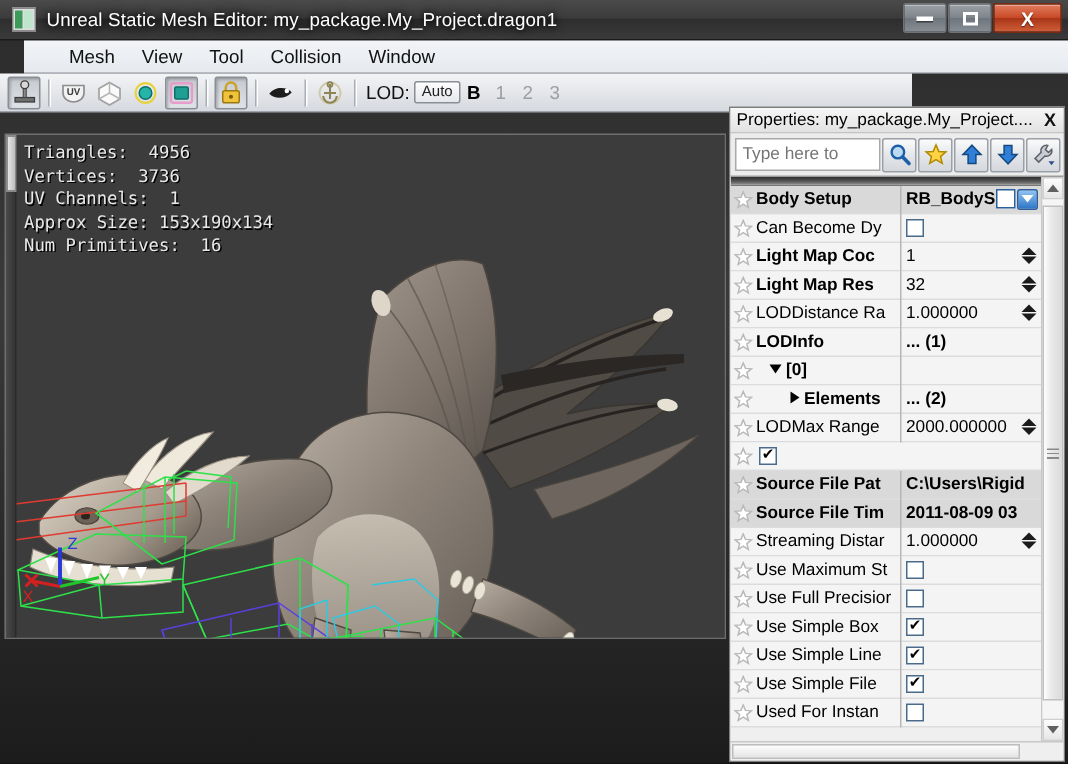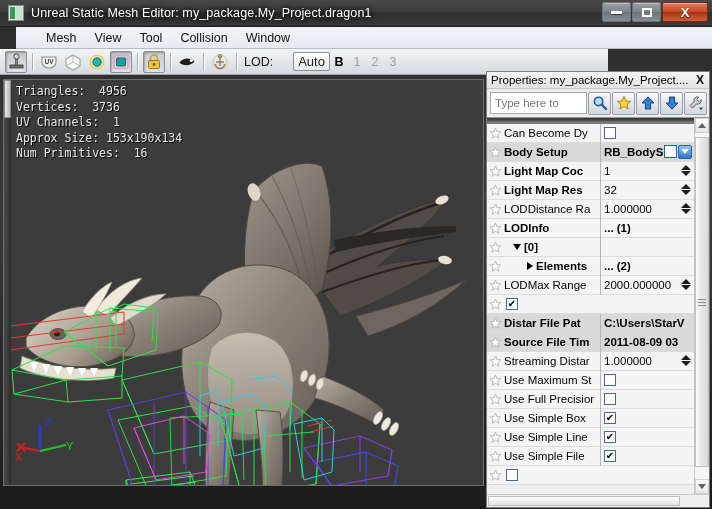--- a/index.html
+++ b/index.html
@@ -89,32 +89,31 @@
   }
   .tb-btn.pressed {
     border: 1px solid #8a8e95;
     background: linear-gradient(to bottom, #c6cad0 0%, #dfe2e6 100%);
     box-shadow: inset 1px 1px 2px rgba(0,0,0,0.25);
   }
   .tb-sep { width: 1px; height: 18px; background: #a9adb4; margin: 0 4px; box-shadow: 1px 0 0 #ffffff; }
   .tb-lod-label { font-size: 12.5px; color: #111; margin-left: 3px; margin-right: 3px; }
   .tb-auto {
     border: 1px solid #8a8e95; border-radius: 2px; padding: 1px 4px;
-    font-size: 13px; color: #222;
+    font-size: 10px; color: #222;
     background: linear-gradient(to bottom, #fdfdfd 0%, #e6e8ec 100%);
     box-shadow: inset 0 1px 0 #fff;
-    margin-left: 17px;
   }
   .tb-lodnum { font-size: 12.5px; width: 18px; text-align: center; }
   .tb-lodnum.active { color: #000; font-weight: bold; }
   .tb-lodnum.dim { color: #9b9ea4; }
 
   
   #viewport {
-    position: absolute; left: 3px; top: 79px; width: 481px; height: 407px;
+    position: absolute; left: 3px; top: 89px; width: 481px; height: 337px;
     background: #3c3c3c;
     border: 1px solid #6e6e6e;
     overflow: hidden;
   }
   #vp-scroll-left {
     position: absolute; left: 0; top: 0; width: 7px; height: 100%;
     background: linear-gradient(to right, #4a4a4a, #343434);
     border-right: 1px solid #2a2a2a;
   }
   #vp-scroll-left .thumb {
@@ -627,32 +626,21 @@
           <path d="M10.5 2 a3.6 3.6 0 0 0 -4.4 4.5 L2 10.6 l2.5 2.5 L8.6 9 a3.6 3.6 0 0 0 4.5 -4.4 L11 6.7 L9 4.7 z" fill="#c9ccd2" stroke="#5c616a" stroke-width="1"></path>
           <polygon points="11,12.5 15,12.5 13,15.2" fill="#2f4f8a"></polygon>
         </svg>
       </div>
     </div>
 
     <div id="prop-scrollwrap">
       <div id="prop-list">
         <div id="prop-topband"></div>
 
-      <div class="prow">
-            <div class="pstar">
-              <svg width="13" height="13" viewBox="0 0 13 13">
-                <polygon points="6.5,1 8,4.6 11.9,4.9 8.9,7.4 9.9,11.2 6.5,9.1 3.1,11.2 4.1,7.4 1.1,4.9 5,4.6" fill="#ffffff" stroke="#b9b9b9" stroke-width="1"></polygon>
-              </svg>
-            </div>
-            <div class="plabel"><span>Can Become Dy</span></div>
-            <div class="pvalue">
-              <span class="chk"></span>
-            </div>
-          </div>
-          <div class="prow shaded">
+      <div class="prow shaded">
             <div class="pstar">
               <svg width="13" height="13" viewBox="0 0 13 13">
                 <polygon points="6.5,1 8,4.6 11.9,4.9 8.9,7.4 9.9,11.2 6.5,9.1 3.1,11.2 4.1,7.4 1.1,4.9 5,4.6" fill="#ffffff" stroke="#b9b9b9" stroke-width="1"></polygon>
               </svg>
             </div>
             <div class="plabel bold"><span>Body Setup</span></div>
             <div class="pvalue bold">
               <span>RB_BodyS</span>
               <span class="combo-btns">
                 <span class="combo-sq"></span>
@@ -661,20 +649,31 @@
                 </span>
               </span>
             </div>
           </div>
           <div class="prow">
             <div class="pstar">
               <svg width="13" height="13" viewBox="0 0 13 13">
                 <polygon points="6.5,1 8,4.6 11.9,4.9 8.9,7.4 9.9,11.2 6.5,9.1 3.1,11.2 4.1,7.4 1.1,4.9 5,4.6" fill="#ffffff" stroke="#b9b9b9" stroke-width="1"></polygon>
               </svg>
             </div>
+            <div class="plabel"><span>Can Become Dy</span></div>
+            <div class="pvalue">
+              <span class="chk"></span>
+            </div>
+          </div>
+          <div class="prow">
+            <div class="pstar">
+              <svg width="13" height="13" viewBox="0 0 13 13">
+                <polygon points="6.5,1 8,4.6 11.9,4.9 8.9,7.4 9.9,11.2 6.5,9.1 3.1,11.2 4.1,7.4 1.1,4.9 5,4.6" fill="#ffffff" stroke="#b9b9b9" stroke-width="1"></polygon>
+              </svg>
+            </div>
             <div class="plabel bold"><span>Light Map Coc</span></div>
             <div class="pvalue">
               <span>1</span>
               <span class="spin">
                 <span class="up"></span>
                 <span class="dn"></span>
               </span>
             </div>
           </div>
           <div class="prow">
@@ -764,23 +763,23 @@
             <div class="pvalue">
               <span class="chk">✔</span>
             </div>
           </div>
           <div class="prow shaded">
             <div class="pstar">
               <svg width="13" height="13" viewBox="0 0 13 13">
                 <polygon points="6.5,1 8,4.6 11.9,4.9 8.9,7.4 9.9,11.2 6.5,9.1 3.1,11.2 4.1,7.4 1.1,4.9 5,4.6" fill="#ffffff" stroke="#b9b9b9" stroke-width="1"></polygon>
               </svg>
             </div>
-            <div class="plabel bold"><span>Distar File Pat</span></div>
+            <div class="plabel bold"><span>Source File Pat</span></div>
             <div class="pvalue bold">
-              <span>C:\Users\StarV</span>
+              <span>C:\Users\Rigid</span>
             </div>
           </div>
           <div class="prow shaded">
             <div class="pstar">
               <svg width="13" height="13" viewBox="0 0 13 13">
                 <polygon points="6.5,1 8,4.6 11.9,4.9 8.9,7.4 9.9,11.2 6.5,9.1 3.1,11.2 4.1,7.4 1.1,4.9 5,4.6" fill="#ffffff" stroke="#b9b9b9" stroke-width="1"></polygon>
               </svg>
             </div>
             <div class="plabel bold"><span>Source File Tim</span></div>
             <div class="pvalue bold">
@@ -856,20 +855,21 @@
             <div class="pvalue">
               <span class="chk">✔</span>
             </div>
           </div>
           <div class="prow">
             <div class="pstar">
               <svg width="13" height="13" viewBox="0 0 13 13">
                 <polygon points="6.5,1 8,4.6 11.9,4.9 8.9,7.4 9.9,11.2 6.5,9.1 3.1,11.2 4.1,7.4 1.1,4.9 5,4.6" fill="#ffffff" stroke="#b9b9b9" stroke-width="1"></polygon>
               </svg>
             </div>
+            <div class="plabel"><span>Used For Instan</span></div>
             <div class="pvalue">
               <span class="chk"></span>
             </div>
           </div>
         </div>
       <div id="prop-vsb">
         <div class="vsb-arrow">
             <span class="a-up"></span>
           </div>
         <div id="vsb-track">

